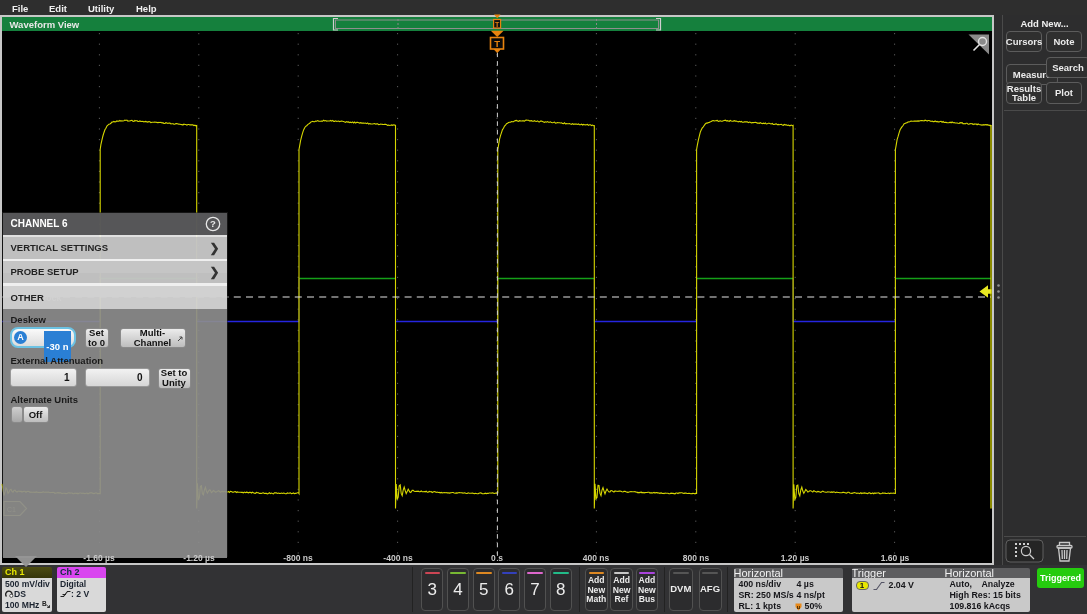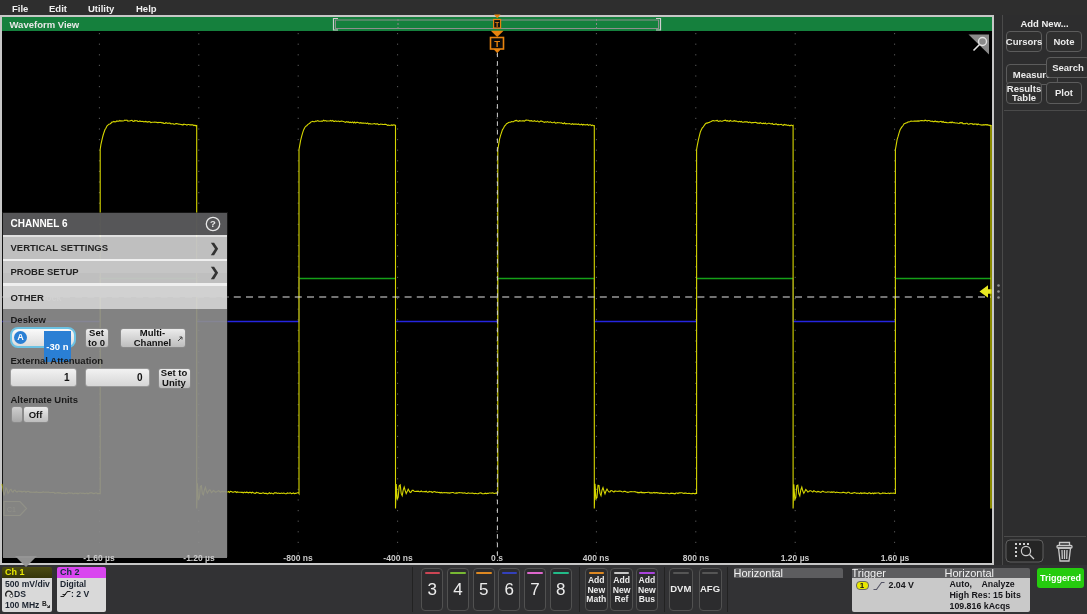--- a/index.html
+++ b/index.html
@@ -316,20 +316,32 @@
       <div style="position:absolute;left:0;width:100%;top:15px;font-size:9.5px">DVM</div>
     </div>
   <div class="abtn" style="left:698.5px;width:23px">
       <div class="bar" style="background:#555;width:16px"></div>
       <div style="position:absolute;left:0;width:100%;top:15px;font-size:9.5px">AFG</div>
     </div>
   <div class="vdiv" style="left:727px"></div>
 
   <div class="ipanel" style="left:733.5px;width:109px;height:44.5px">
     <div class="hd">Horizontal</div>
+    <div class="bd" style="height:34px;position:relative">
+      <span style="position:absolute;left:5px;top:1px">400 ns/div</span>
+        <span style="position:absolute;left:63px;top:1px">4 µs</span>
+      <span style="position:absolute;left:5px;top:12px">SR: 250 MS/s</span>
+        <span style="position:absolute;left:63px;top:12px">4 ns/pt</span>
+      <span style="position:absolute;left:5px;top:23px">RL: 1 kpts</span>
+      <svg style="position:absolute;left:61px;top:24.5px" width="7" height="8" viewBox="0 0 7 8">
+          <path d="M0.5 0.5 H6.5 V4 L3.5 7.5 L0.5 4 Z" fill="#e8891a"></path>
+          <text x="3.5" y="5.5" text-anchor="middle" font-size="5.5" font-weight="bold" fill="#2a1a00" font-family="Liberation Sans">u</text>
+        </svg>
+      <span style="position:absolute;left:71px;top:23px">50%</span>
+    </div>
   </div>
   <div class="ipanel" style="left:851.5px;width:100px;height:44.5px">
     <div class="hd">Trigger</div>
     <div class="bd" style="height:34px;position:relative">
       <div style="position:absolute;left:4px;top:3px;width:13px;height:9px;background:#e8e800;
            border:1px solid #666;border-radius:4px;color:#111;font-size:8px;text-align:center;line-height:8.5px">1</div>
       <svg style="position:absolute;left:21px;top:3px" width="12" height="10" viewBox="0 0 12 10">
           <path d="M0.5 8.5 L3.5 8.5 L8.5 1.5 L11.5 1.5" stroke="#556" stroke-width="1.1" fill="none"></path>
         </svg>
       <span style="position:absolute;left:37px;top:2px">2.04 V</span>

